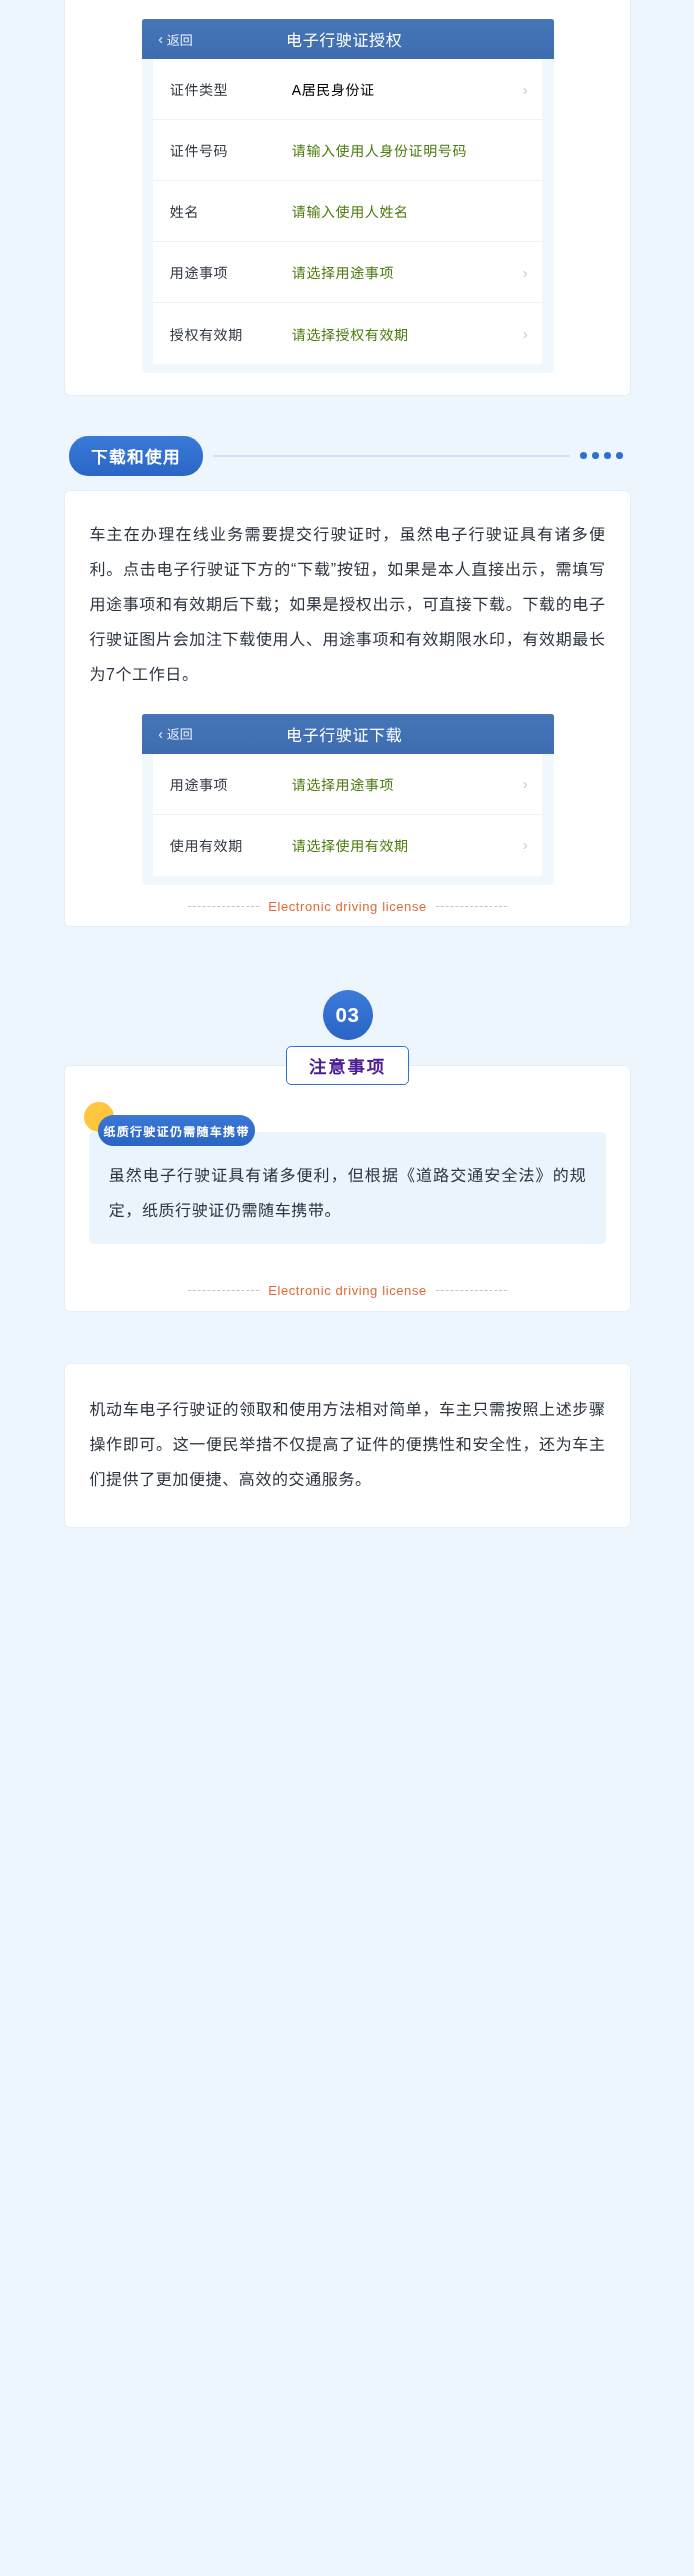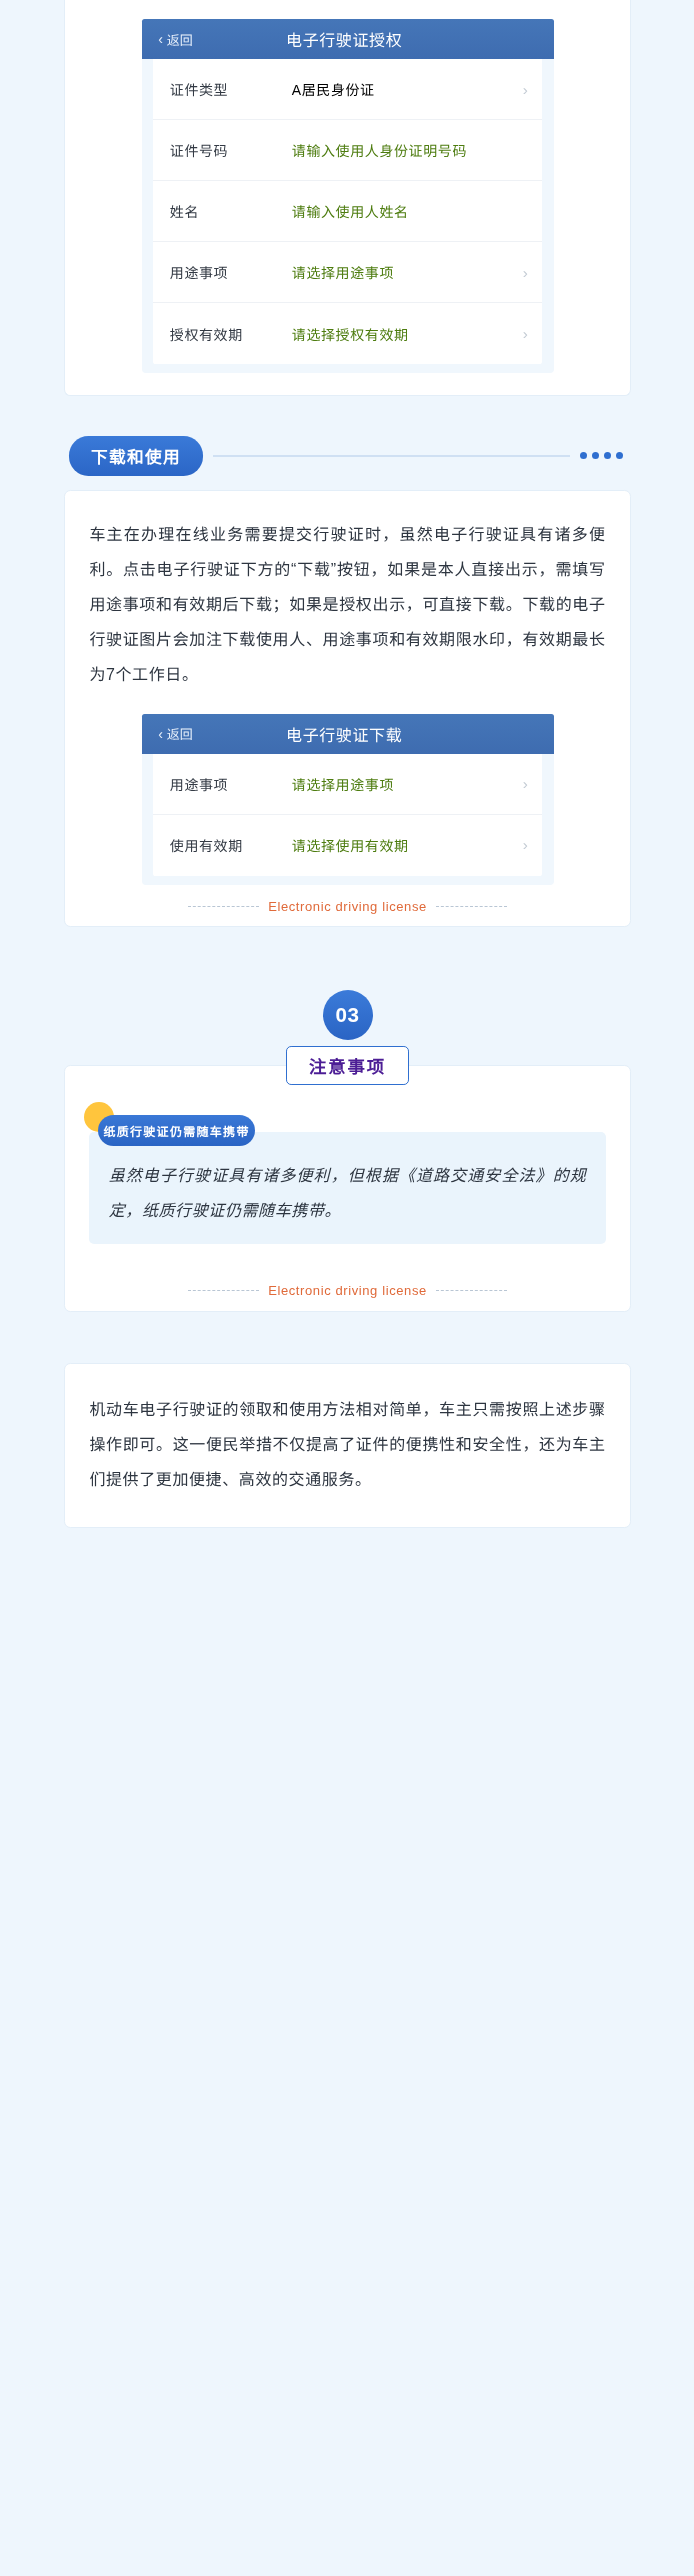--- a/index.html
+++ b/index.html
@@ -198,21 +198,20 @@
   .notice-body {
     background: #eaf4fc;
     border-radius: 5.1px;
     margin-top: -14px;
     padding: 26px 19.3px 16.7px 19.3px;
     font-size: 16px;
     line-height: 35px;
     color: #2d3540;
     letter-spacing: 0.6px;
     text-align: justify;
-    font-style: italic;
   }
 </style>
 </head>
 <body>
 
 <div class="page">
 
   <div class="card" style="margin-top:0; padding:19.3px 16.7px 22px 16.7px; border-top:none; border-radius:0 0 6.4px 6.4px;">
     <div class="phone">
       <div class="phone-bar">

